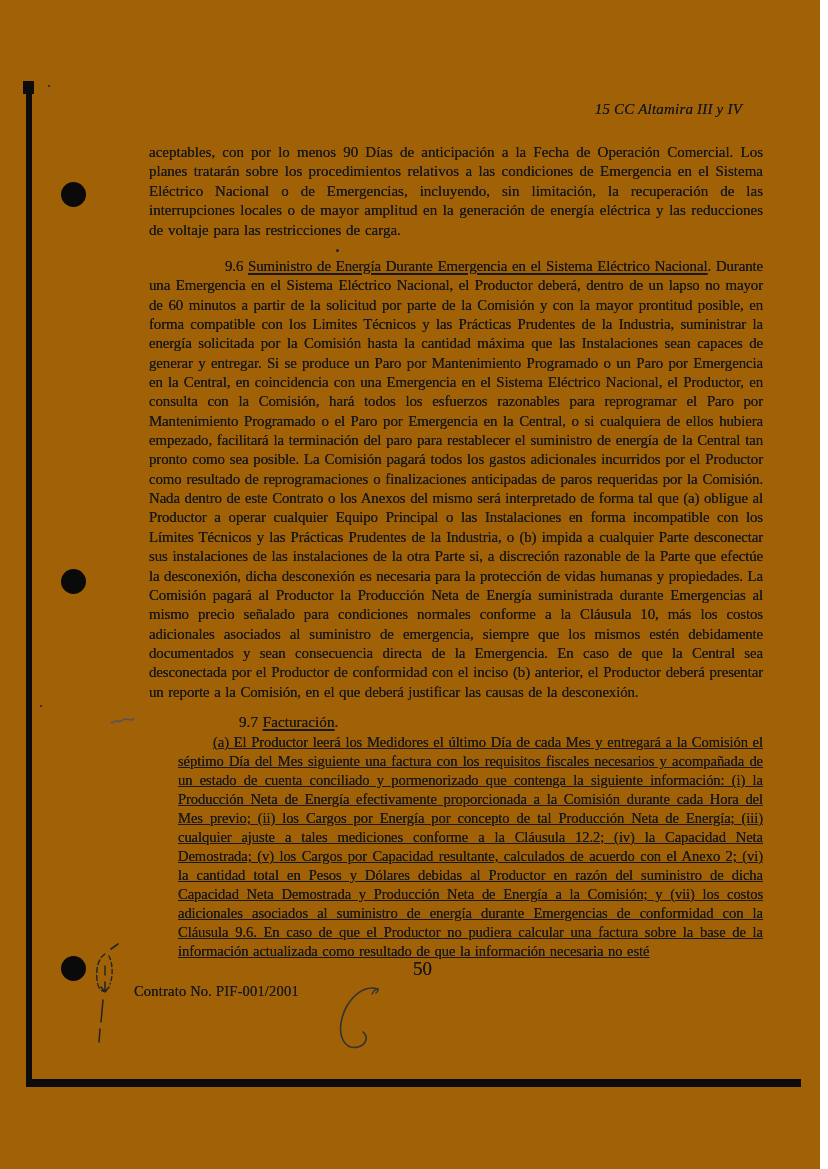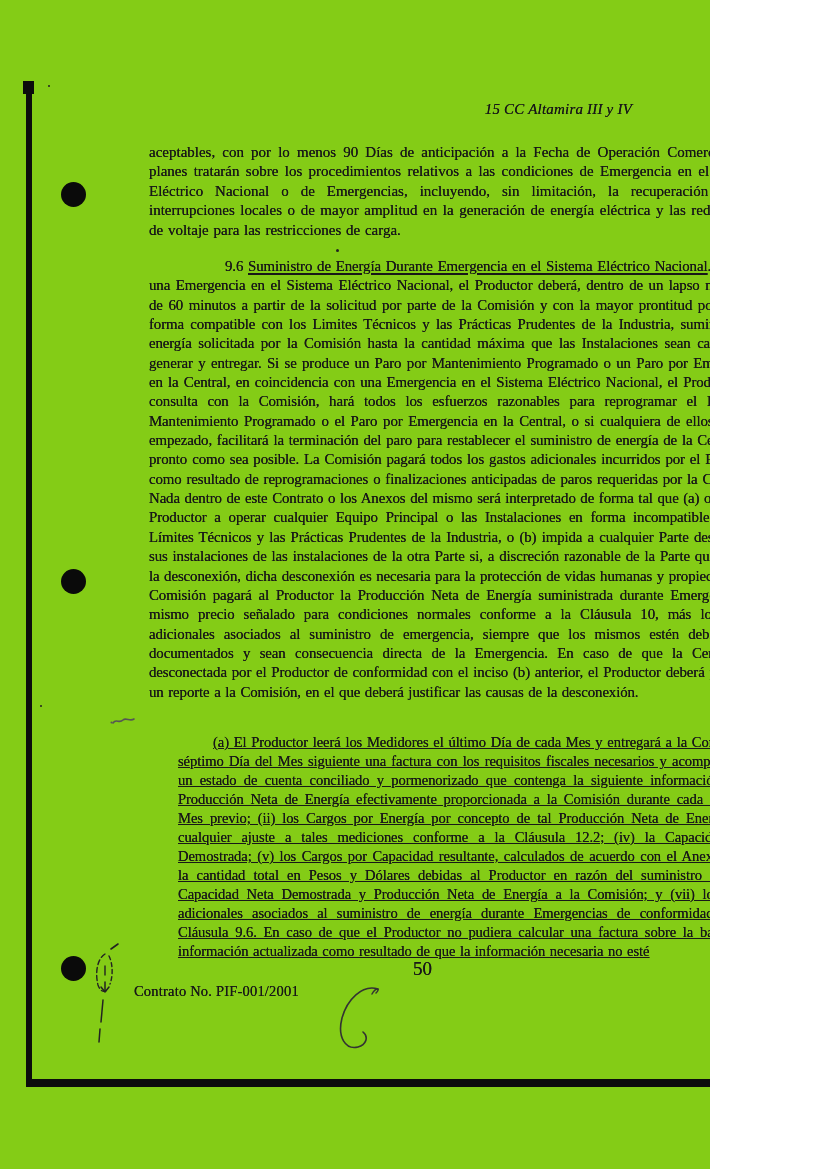--- a/index.html
+++ b/index.html
@@ -1,20 +1,20 @@
 <!DOCTYPE html>
 <html><head>
 <meta charset="utf-8">
 <style>
   html, body { margin: 0; padding: 0; background: #ffffff; }
   .page {
     position: relative;
-    width: 710px;
+    width: 820px;
     height: 1169px;
-    background: #84cc16;
+    background: #a16207;
     font-family: "Liberation Serif", "DejaVu Serif", serif;
     color: #181818;
     overflow: hidden;
   }
   
   .edge-square { position: absolute; left: 23px; top: 81px; width: 11px; height: 13px; background: #0c0c0c; }
   .edge-left   { position: absolute; left: 26px; top: 81px; width: 6px;  height: 1006px; background: #0c0c0c; }
   .edge-bottom { position: absolute; left: 26px; top: 1079px; width: 775px; height: 8px; background: #0c0c0c; }
   .hole { position: absolute; left: 61px; width: 25px; height: 25px; border-radius: 50%; background: #0a0a0a; }
   .hole.h1 { top: 182px; }
@@ -69,20 +69,21 @@
   <div class="edge-bottom"></div>
 
   <div class="hole h1"></div>
   <div class="hole h2"></div>
   <div class="hole h3"></div>
 
   <div class="header-right">15 CC Altamira III y IV</div>
 
   <div class="para p-intro"><span>aceptables, con por lo menos 90 Días de anticipación a la Fecha de Operación Comercial.  Los planes tratarán sobre los procedimientos relativos a las condiciones de Emergencia en el Sistema Eléctrico Nacional o de Emergencias, incluyendo, sin limitación, la recuperación de las interrupciones locales o de mayor amplitud en la generación de energía eléctrica y las reducciones de voltaje para las restricciones de carga.</span></div>
   <div class="para p-s96"><span class="seg-b">9.6 </span><span class="seg-b seg-u">Suministro de Energía Durante Emergencia en el Sistema Eléctrico Nacional</span><span>. Durante una Emergencia en el Sistema Eléctrico Nacional, el Productor deberá, dentro de un lapso no mayor de 60 minutos a partir de la solicitud por parte de la Comisión y con la mayor prontitud posible, en forma compatible con los Limites Técnicos y las Prácticas Prudentes de la Industria, suministrar la energía solicitada por la Comisión hasta la cantidad máxima que las Instalaciones sean capaces de generar y entregar.  Si se produce un Paro por Mantenimiento Programado o un Paro por Emergencia en la Central, en coincidencia con una Emergencia en el Sistema Eléctrico Nacional, el Productor, en consulta con la Comisión, hará todos los esfuerzos razonables para reprogramar el Paro por Mantenimiento Programado o el Paro por Emergencia en la Central, o si cualquiera de ellos hubiera empezado, facilitará la terminación del paro para restablecer el suministro de energía de la Central tan pronto como sea posible.  La Comisión pagará todos los gastos adicionales incurridos por el Productor como resultado de reprogramaciones o finalizaciones anticipadas de paros requeridas por la Comisión.  Nada dentro de este Contrato o los Anexos del mismo será interpretado de forma tal que (a) obligue al Productor a operar cualquier Equipo Principal o las Instalaciones en forma incompatible con los Límites Técnicos y las Prácticas Prudentes de la Industria, o (b) impida a cualquier Parte desconectar sus instalaciones de las instalaciones de la otra Parte si, a discreción razonable de la Parte que efectúe la desconexión, dicha desconexión es necesaria para la protección de vidas humanas y propiedades.  La Comisión pagará al Productor la Producción Neta de Energía suministrada durante Emergencias al mismo precio señalado para condiciones normales conforme a la Cláusula 10, más los costos adicionales asociados al suministro de emergencia, siempre que los mismos estén debidamente documentados y sean consecuencia directa de la Emergencia.  En caso de que la Central sea desconectada por el Productor de conformidad con el inciso (b) anterior, el Productor deberá presentar un reporte a la Comisión, en el que deberá justificar las causas de la desconexión.</span></div>
+  <div class="para p-s97"><span class="seg-b">9.7 </span><span class="seg-b seg-u">Facturación</span><span class="seg-b">.</span></div>
   <div class="para p-a"><span>(a) El Productor leerá los Medidores el último Día de cada Mes y entregará a la Comisión el séptimo Día del Mes siguiente una factura con los requisitos fiscales necesarios y acompañada de un estado de cuenta conciliado y pormenorizado que contenga la siguiente información: (i) la Producción Neta de Energía efectivamente proporcionada a la Comisión durante cada Hora del Mes previo; (ii) los Cargos por Energía por concepto de tal Producción Neta de Energía; (iii) cualquier ajuste a tales mediciones conforme a la Cláusula 12.2; (iv) la Capacidad Neta Demostrada; (v) los Cargos por Capacidad resultante, calculados de acuerdo con el Anexo 2; (vi) la cantidad total en Pesos y Dólares debidas al Productor en razón del suministro de dicha Capacidad Neta Demostrada y Producción Neta de Energía a la Comisión; y (vii) los costos adicionales asociados al suministro de energía durante Emergencias de conformidad con la Cláusula 9.6.  En caso de que el Productor no pudiera calcular una factura sobre la base de la información actualizada como resultado de que la información necesaria no esté</span></div>
 
   <div class="footer-contract">Contrato No. PIF-001/2001</div>
   <div class="page-number">50</div>
 
   <div class="annot" style="left:110px; top:714px;">
     <svg width="26" height="14" viewBox="0 0 26 14">
       <path d="M3,9 C6,4 9,10 13,6 C16,3 20,8 24,5" fill="none" stroke="#555" stroke-width="1.6" stroke-linecap="round"></path>
       <circle cx="1.5" cy="8.5" r="1" fill="#555"></circle>
     </svg>

